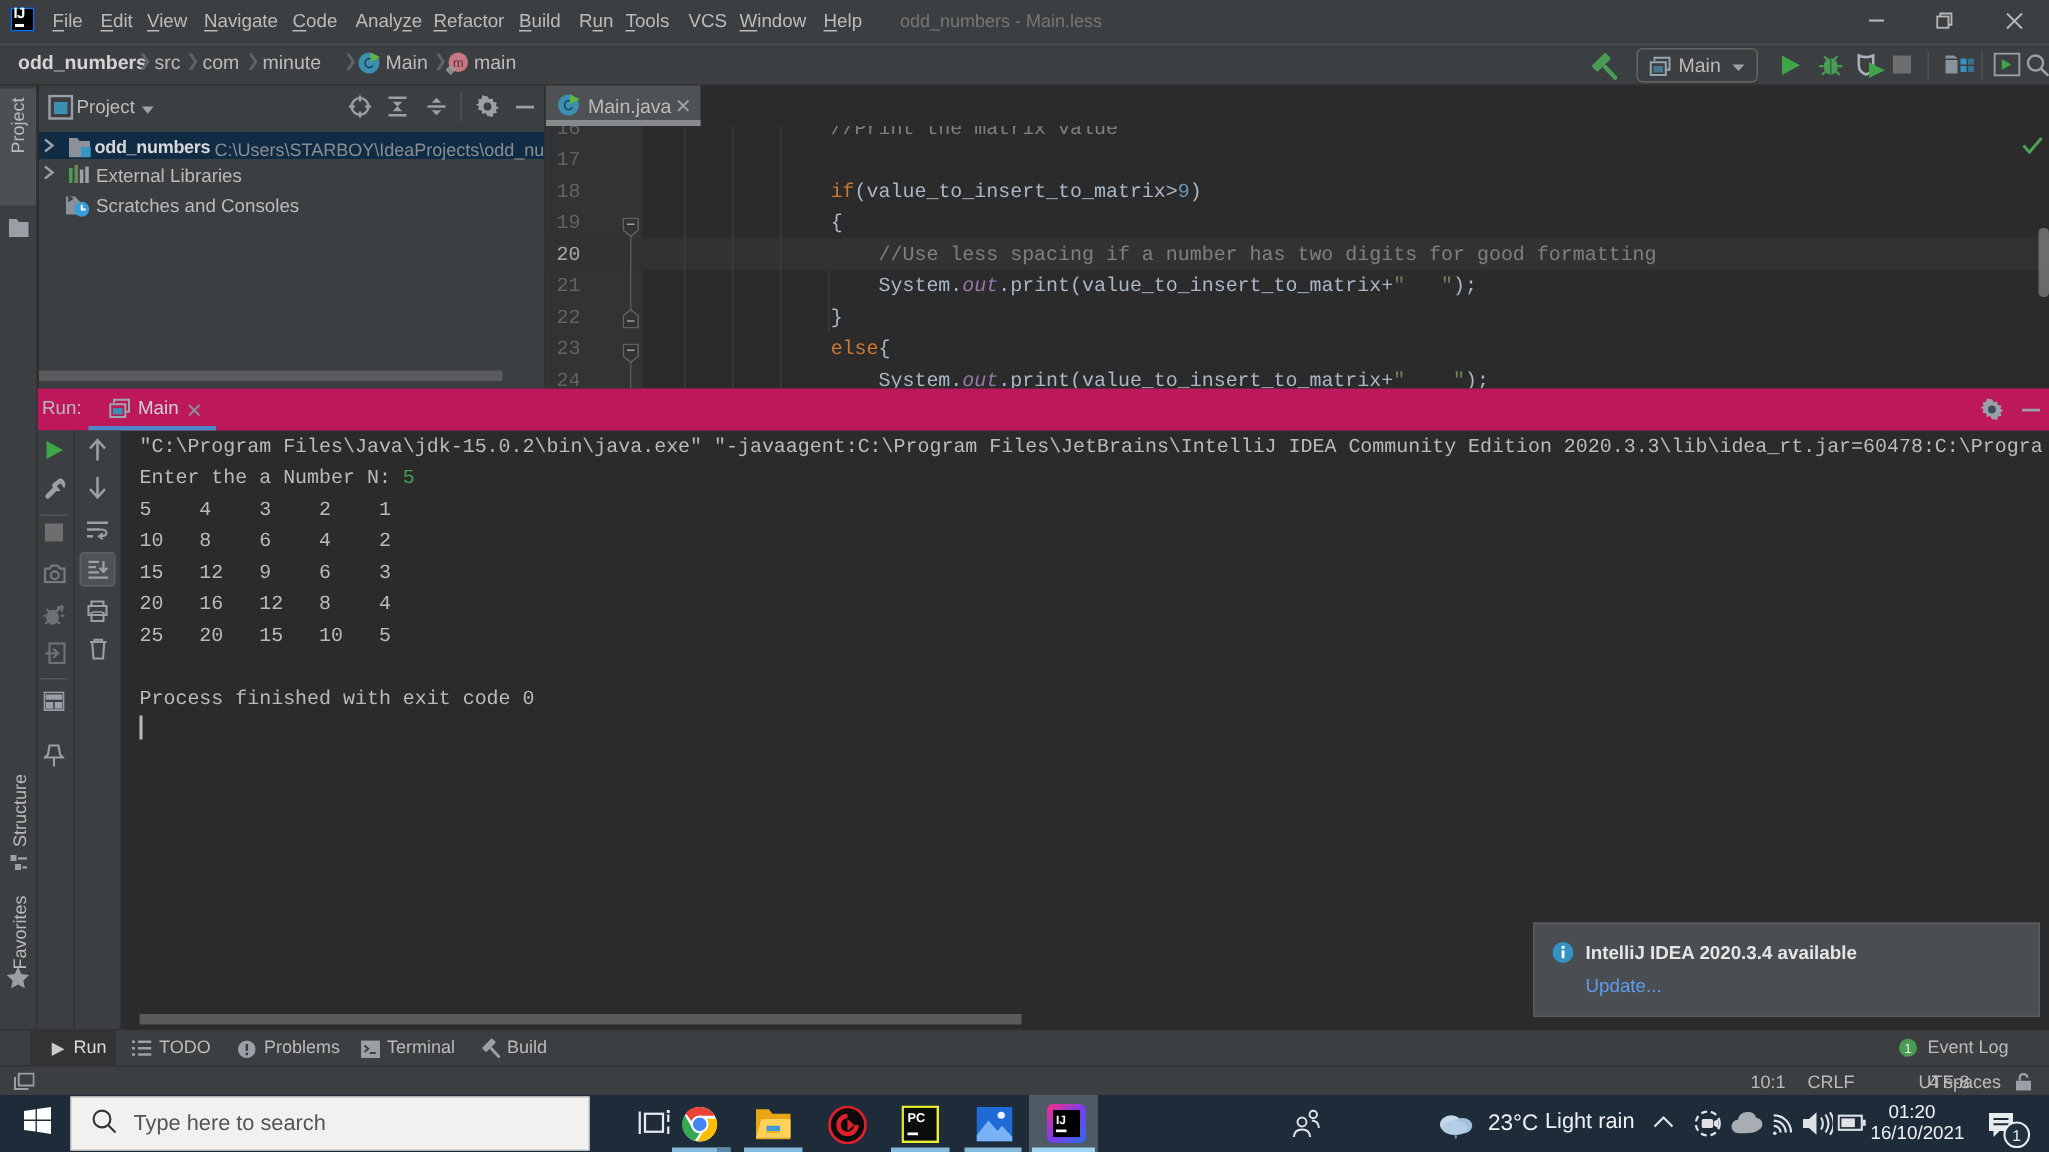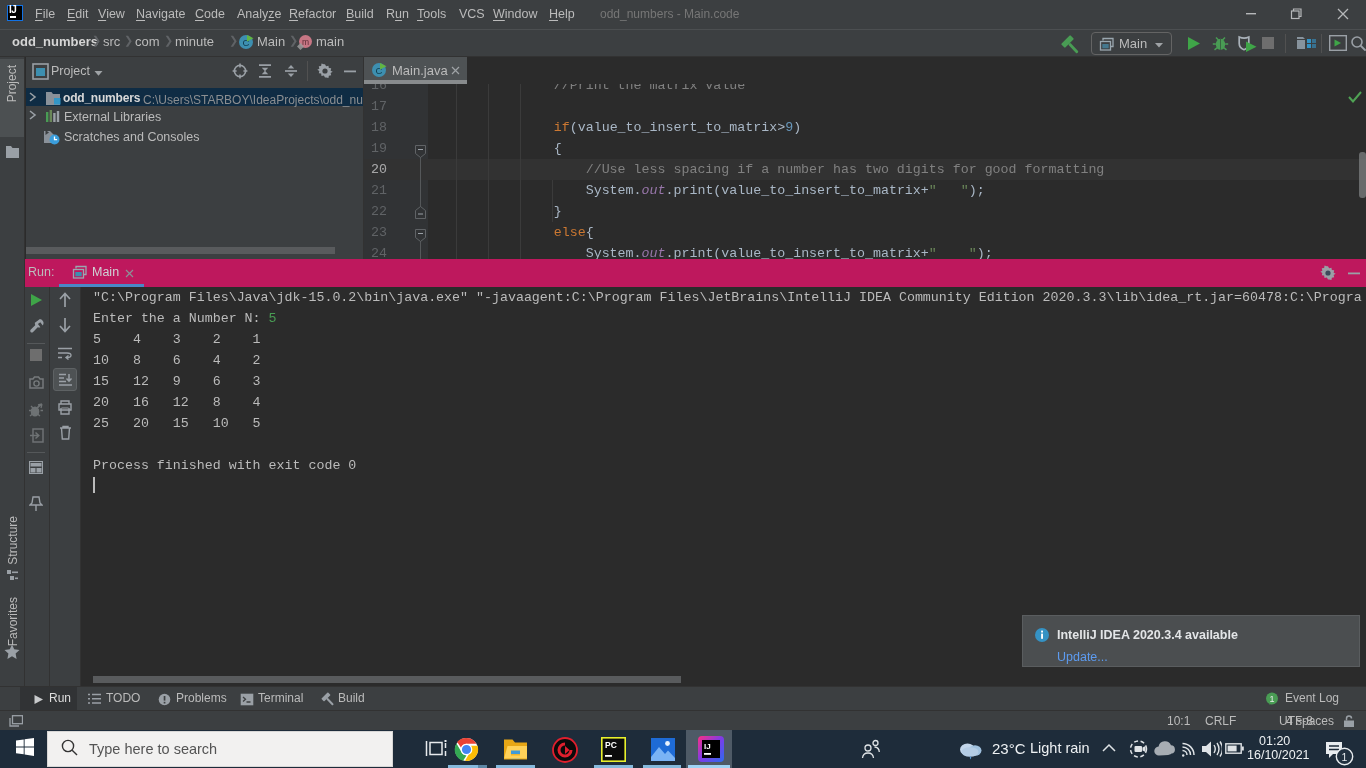--- a/index.html
+++ b/index.html
@@ -44,21 +44,21 @@
     <span class="menuitem" style="left:136px;"><u>N</u>avigate</span>
     <span class="menuitem" style="left:195px;"><u>C</u>ode</span>
     <span class="menuitem" style="left:237px;">Analy<u>z</u>e</span>
     <span class="menuitem" style="left:289px;"><u>R</u>efactor</span>
     <span class="menuitem" style="left:346px;"><u>B</u>uild</span>
     <span class="menuitem" style="left:386px;">R<u>u</u>n</span>
     <span class="menuitem" style="left:417px;"><u>T</u>ools</span>
     <span class="menuitem" style="left:459px;">VCS</span>
     <span class="menuitem" style="left:493px;"><u>W</u>indow</span>
     <span class="menuitem" style="left:549px;"><u>H</u>elp</span>
-    <span id="wintitle" style="left:600px;">odd_numbers - Main.code</span>
+    <span id="wintitle" style="left:600px;">odd_numbers - Main.less</span>
     <svg class="abs" style="left:1239px;top:0;" width="110" height="29" viewBox="0 0 110 29">
       <rect x="7" y="13" width="10" height="1.4" fill="#b6b8ba"></rect>
       <rect x="52.5" y="11" width="7.5" height="7.5" fill="none" stroke="#b6b8ba" stroke-width="1.2"></rect>
       <path d="M54.5 11 v-2 h7.5 v7.5 h-2" fill="none" stroke="#b6b8ba" stroke-width="1.2"></path>
       <path d="M99 9 l10 10 M109 9 l-10 10" stroke="#b6b8ba" stroke-width="1.3"></path>
     </svg>
   </div>
   <div class="abs" id="navbar">
     <span class="abs" style="left:12px;top:4px;color:#d5d5d5;font-weight:bold;">odd_numbers</span>
     <span class="abs crumbsep" style="left:92px;top:4px;">❯</span>
@@ -546,21 +546,21 @@
     <span class="abs" style="left:1247px;top:18px;color:#eef1f3;font-size:12.5px;">16/10/2021</span>
     <svg class="abs" style="left:1324px;top:10px;" width="20" height="19" viewBox="0 0 20 19">
       <path d="M2 2 h16 v12 h-9 l-4 4 v-4 H2 z" fill="#e8ecef"></path>
       <path d="M5 6 h10 M5 9.5 h10" stroke="#1c2a38" stroke-width="1.3"></path>
     </svg>
     <svg class="abs" style="left:1335px;top:17px;" width="19" height="19" viewBox="0 0 19 19">
       <circle cx="9.5" cy="9.5" r="8.2" fill="#223140" stroke="#e8ecef" stroke-width="1.4"></circle>
       <text x="9.5" y="13.5" font-size="10.5" fill="#e8ecef" text-anchor="middle" font-family="Liberation Sans">1</text>
     </svg>
   </div>
-  <div class="abs" id="toast" style="left:1022px;top:615px;width:338px;height:52px;background:#4b4e50;border:1px solid #5a5d5f;">
+  <div class="abs" id="toast" style="left:1022px;top:615px;width:338px;height:63px;background:#4b4e50;border:1px solid #5a5d5f;">
     <svg class="abs" style="left:12px;top:12px;" width="14" height="14" viewBox="0 0 14 14">
       <circle cx="7" cy="7" r="7" fill="#3592c4"></circle>
       <rect x="6.1" y="5.6" width="1.9" height="5.2" fill="#fff"></rect>
       <rect x="6.1" y="2.6" width="1.9" height="1.9" fill="#fff"></rect>
     </svg>
     <span class="abs" style="left:34px;top:12px;color:#e3e5e7;font-size:12.5px;font-weight:bold;">IntelliJ IDEA 2020.3.4 available</span>
     <span class="abs" style="left:34px;top:34px;color:#5d9bf0;font-size:12.5px;">Update...</span>
   </div>
 </div>
 

